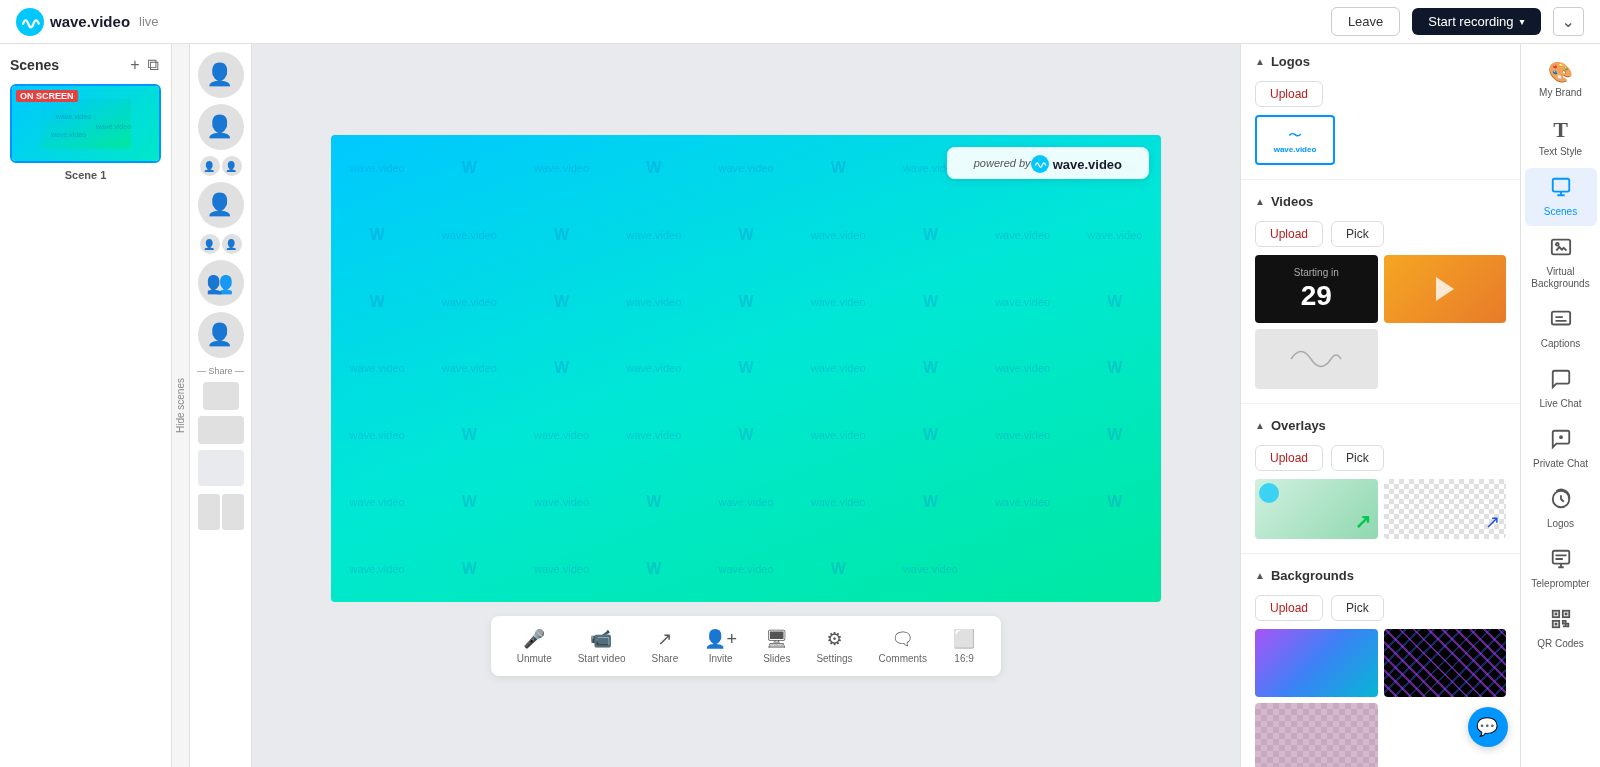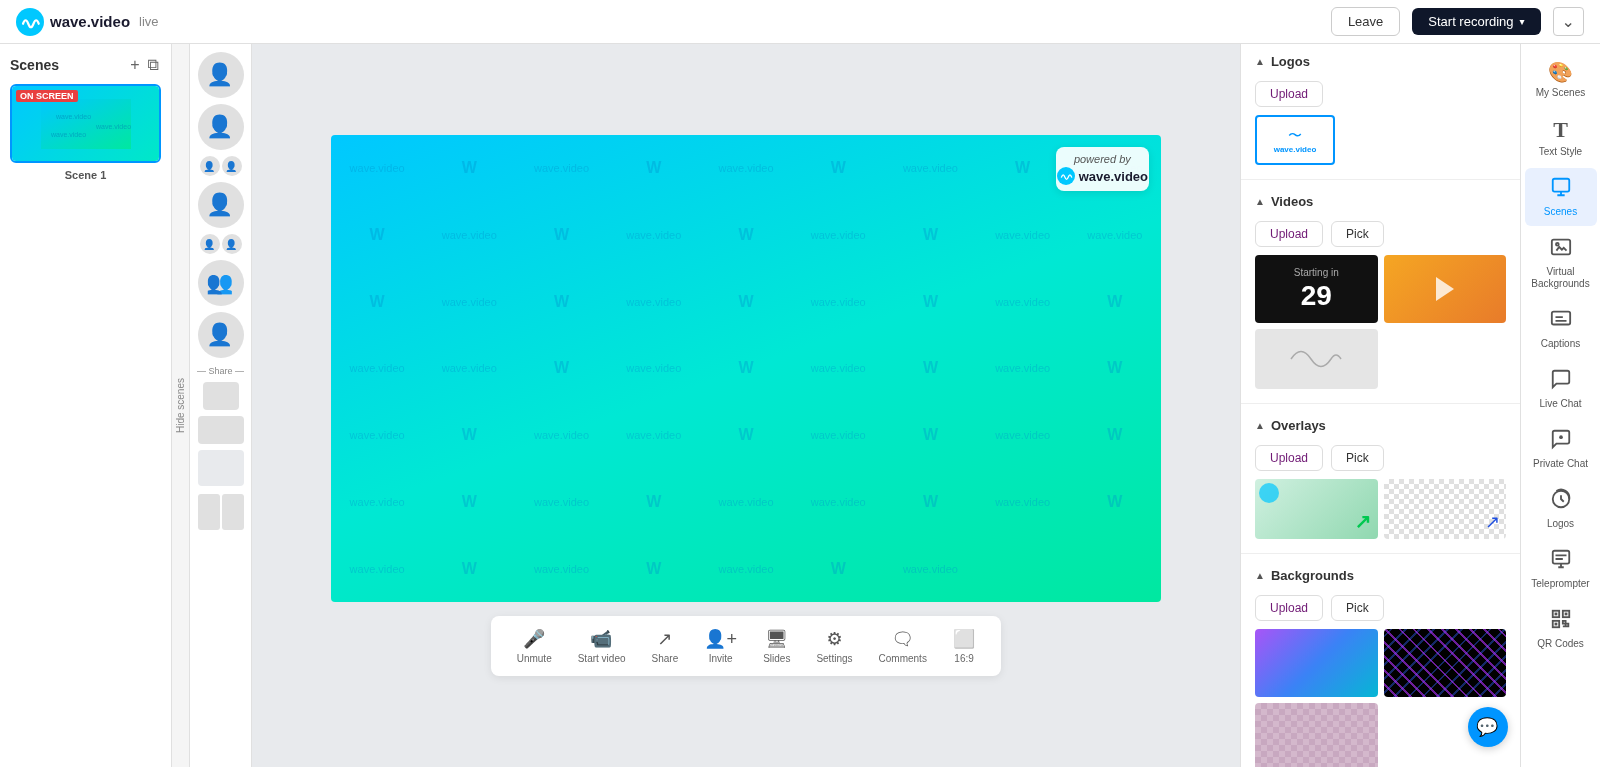--- a/index.html
+++ b/index.html
@@ -36,40 +36,40 @@
     .hide-scenes { width: 18px; background: #f5f5f5; border-right: 1px solid #e0e0e0; display: flex; align-items: center; justify-content: center; cursor: pointer; flex-shrink: 0; }
     .hide-scenes-text { writing-mode: vertical-rl; font-size: 10px; color: #888; transform: rotate(180deg); white-space: nowrap; }
 
     
     .canvas-area { flex: 1; display: flex; flex-direction: column; align-items: center; justify-content: center; background: #e8eaed; padding: 20px; position: relative; }
     .canvas-wrapper { position: relative; width: 830px; height: 467px; }
     .main-canvas { width: 100%; height: 100%; background: linear-gradient(160deg, #00c8ff 0%, #00e8d4 50%, #00e8a0 100%); border-radius: 4px; overflow: hidden; position: relative; }
     .watermark-grid { position: absolute; inset: 0; display: grid; grid-template-columns: repeat(9, 1fr); grid-template-rows: repeat(7, 1fr); align-items: center; justify-items: center; opacity: 0.35; }
     .watermark-item { color: #0090cc; font-size: 11px; font-weight: 500; white-space: nowrap; }
     .watermark-w { color: #0090cc; font-size: 16px; font-weight: 700; }
-    .powered-by-badge { position: absolute; top: 12px; right: 12px; background: rgba(255,255,255,0.92); border-radius: 8px; padding: 6px 1px; display: flex; flex-direction: column; align-items: center; box-shadow: 0 2px 8px rgba(0,0,0,0.1); }
+    .powered-by-badge { position: absolute; top: 12px; right: 12px; background: rgba(255,255,255,0.92); border-radius: 8px; padding: 6px 27px; display: flex; flex-direction: row; align-items: center; box-shadow: 0 2px 8px rgba(0,0,0,0.1); }
     .powered-by-text { font-size: 11px; font-style: italic; color: #555; }
     .powered-by-logo { display: flex; align-items: center; gap: 4px; margin-top: 2px; }
     .powered-by-logo-text { font-size: 13px; font-weight: 700; color: #1a1a2e; }
 
     
     .toolbar { display: flex; gap: 6px; margin-top: 14px; background: #fff; border-radius: 8px; padding: 8px 16px; box-shadow: 0 2px 8px rgba(0,0,0,0.08); }
     .toolbar-item { display: flex; flex-direction: column; align-items: center; gap: 3px; cursor: pointer; padding: 4px 10px; border-radius: 6px; }
     .toolbar-icon { font-size: 18px; color: #555; }
     .toolbar-icon.red { color: #e84040; }
     .toolbar-label { font-size: 10px; color: #666; }
 
     
     .tools-panel { width: 280px; background: #fff; border-left: 1px solid #e0e0e0; overflow-y: auto; flex-shrink: 0; }
     .section-header { display: flex; align-items: center; gap: 6px; padding: 10px 14px 6px; cursor: pointer; }
     .section-chevron { font-size: 10px; color: #555; }
     .section-title { font-size: 13px; font-weight: 600; color: #333; }
     .section-body { padding: 6px 14px 10px; }
     .btn-row { display: flex; gap: 8px; margin-bottom: 8px; }
-    .upload-btn { border: 1px solid #ddd; background: #fff; border-radius: 6px; padding: 5px 14px; font-size: 12px; cursor: pointer; color: #701a75; }
+    .upload-btn { border: 1px solid #ddd; background: #fff; border-radius: 6px; padding: 5px 14px; font-size: 12px; cursor: pointer; color: #b91c1c; }
     .pick-btn { border: 1px solid #ddd; background: #fff; border-radius: 6px; padding: 5px 14px; font-size: 12px; cursor: pointer; color: #333; }
     .logo-preview { width: 80px; height: 50px; border: 2px solid #0095ff; border-radius: 4px; display: flex; align-items: center; justify-content: center; background: #fff; }
     .logo-preview-inner { font-size: 9px; text-align: center; color: #555; }
     .logo-preview-inner .wave-icon { font-size: 14px; color: #0095ff; }
     .logo-row { display: flex; gap: 8px; align-items: flex-start; }
     .videos-grid { display: grid; grid-template-columns: 1fr 1fr; gap: 6px; }
     .video-thumb { border-radius: 4px; overflow: hidden; height: 68px; position: relative; }
     .video-thumb-black { background: #111; display: flex; flex-direction: column; align-items: center; justify-content: center; color: #fff; }
     .countdown-text { font-size: 10px; color: #aaa; margin-bottom: 2px; }
     .countdown-number { font-size: 28px; font-weight: 700; color: #fff; }
@@ -420,21 +420,21 @@
         <div class="bg-thumb bg-dark-lines"></div>
         <div class="bg-thumb bg-texture"></div>
       </div>
     </div>
 
   </div>
 
   <div class="far-right">
     <div class="sidebar-item">
       <span class="sidebar-icon">🎨</span>
-      <span class="sidebar-label">My Scenes</span>
+      <span class="sidebar-label">My Brand</span>
     </div>
     <div class="sidebar-item">
       <span class="sidebar-icon" style="font-size:22px;font-weight:700;font-family:serif;">T</span>
       <span class="sidebar-label">Text Style</span>
     </div>
     <div class="sidebar-item active">
       <span class="sidebar-icon blue">
         <svg width="22" height="22" viewBox="0 0 24 24" fill="none" stroke="#0095ff" stroke-width="2">
           <rect x="3" y="3" width="18" height="14" rx="2"></rect>
           <path d="M8 21h8M12 17v4"></path>

